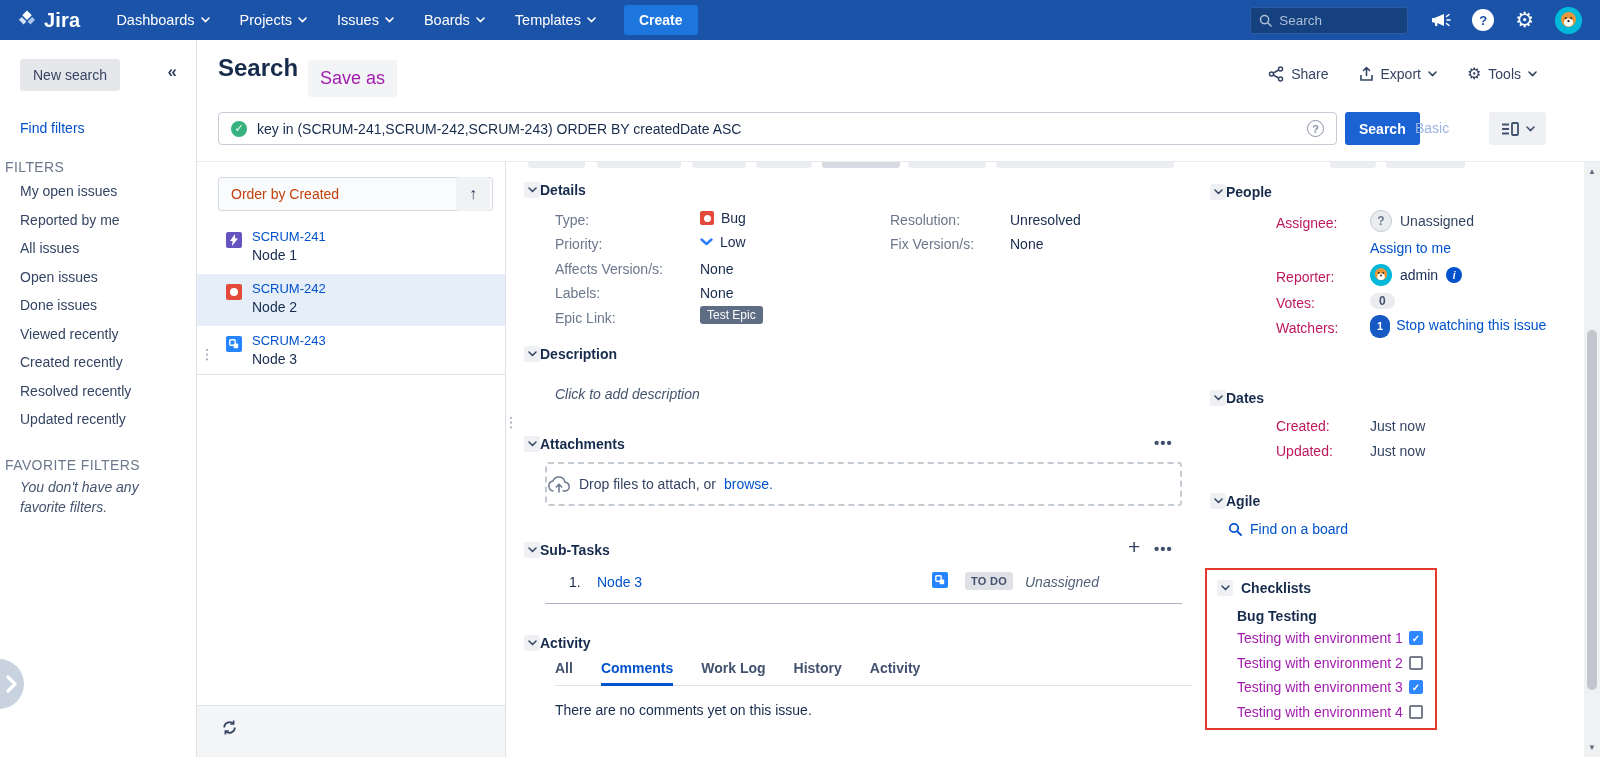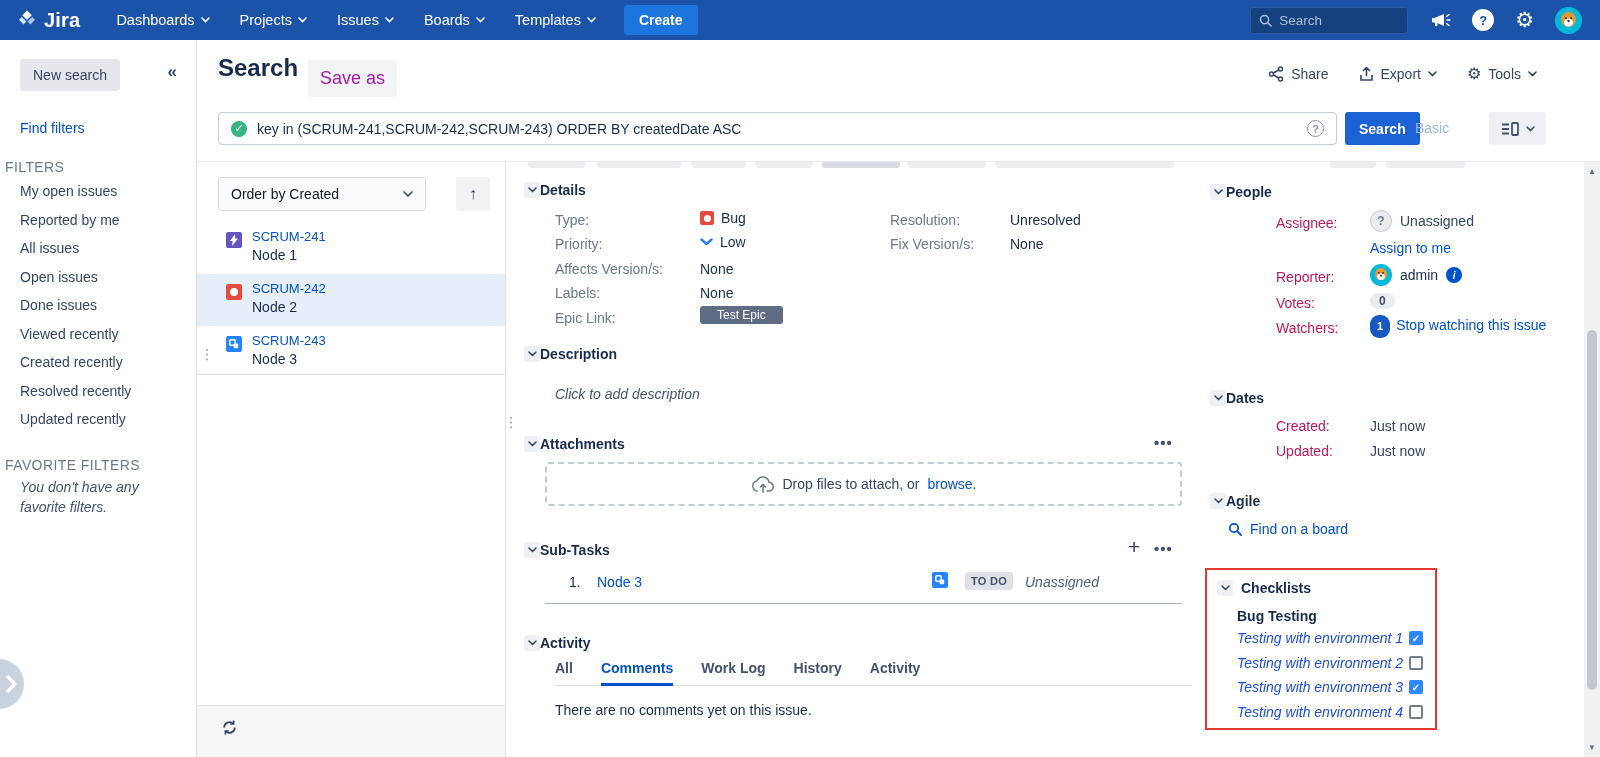--- a/index.html
+++ b/index.html
@@ -42,21 +42,21 @@
   .jql-field { position:absolute; left:21px; top:72px; width:1119px; height:33px; border:1px solid #c7cdd6; border-radius:4px; background:#fff; display:flex; align-items:center; padding:0 12px; gap:10px; }
   .jql-valid { width:16px; height:16px; border-radius:50%; background:#36b37e; color:#fff; font-size:11px; display:flex; align-items:center; justify-content:center; flex:none; }
   .jql-text { color:#172b4d; font-size:14px; white-space:nowrap; overflow:hidden; flex:1; }
   .jql-help { width:17px; height:17px; border-radius:50%; border:1.5px solid #8993a4; color:#8993a4; font-size:11px; font-weight:700; display:flex; align-items:center; justify-content:center; flex:none; cursor:pointer; }
   .search-btn { position:absolute; left:1148px; top:72px; height:33px; background:#1b62d4; color:#fff; font-weight:700; font-size:14px; border:none; border-radius:3px; padding:0 14px; cursor:pointer; }
   .basic-link { position:absolute; left:1218px; top:80px; color:#9cb4e4; cursor:pointer; }
   .layout-btn { position:absolute; left:1292px; top:72px; width:57px; height:33px; background:#eef0f3; border:none; border-radius:3px; display:flex; align-items:center; justify-content:center; gap:7px; cursor:pointer; }
 
   
   .list-panel { position:absolute; left:197px; top:162px; width:309px; bottom:0; background:#fff; border-right:1px solid #dfe1e6; z-index:3; }
-  .order-select { position:absolute; left:21px; top:15px; width:208px; height:34px; background:#fafbfc; border:1px solid #d6dae0; border-radius:3px; display:flex; align-items:center; padding:0 12px; color:#0f172a; cursor:pointer; }
+  .order-select { position:absolute; left:21px; top:15px; width:275px; height:34px; background:#fafbfc; border:1px solid #d6dae0; border-radius:3px; display:flex; align-items:center; padding:0 12px; color:#c2410c; cursor:pointer; }
   .order-select .lbl { flex:1; }
   .sort-btn { position:absolute; left:259px; top:15px; width:34px; height:34px; background:#f1f2f4; border:none; border-radius:3px; color:#344563; font-size:16px; cursor:pointer; }
   .issue-rows { position:absolute; left:0; top:60px; right:0; }
   .issue-row { height:52px; padding:7px 0 0 29px; display:flex; gap:10px; cursor:pointer; }
   .issue-row.selected { background:#e6eefa; }
   .type-badge { width:16px; height:16px; border-radius:2px; flex:none; margin-top:3px; display:flex; align-items:center; justify-content:center; }
   .issue-key { display:block; color:#0052cc; font-size:13px; margin-bottom:3px; }
   .issue-summary { display:block; color:#172b4d; font-size:14px; }
   .list-divider { position:absolute; left:0; right:0; top:212px; height:1px; background:#dfe1e6; }
   .list-footer { position:absolute; left:0; right:0; bottom:0; top:543px; background:#f4f5f7; border-top:1px solid #e3e5e9; }
@@ -65,25 +65,25 @@
 
   
   .detail-panel { position:absolute; left:506px; top:162px; width:1078px; bottom:0; background:#fff; overflow:hidden; }
   .sliver { position:absolute; top:0; height:6px; background:#ebedf0; border-radius:0 0 3px 3px; }
   .sliver.dark { background:#d8dbe1; }
   .sec-head { position:absolute; display:flex; align-items:center; gap:0; }
   .chev-box { width:16px; height:16px; border-radius:3px; background:#eef0f3; display:flex; align-items:center; justify-content:center; cursor:pointer; }
   .sec-title { font-weight:700; color:#172b4d; }
   .flabel { position:absolute; color:#6b778c; }
   .fvalue { position:absolute; color:#172b4d; display:flex; align-items:center; gap:7px; }
-  .epic-badge { background:#5e6c84; color:#fff; font-size:12px; padding:2px 17px; border-radius:3px; cursor:pointer; }
+  .epic-badge { background:#5e6c84; color:#fff; font-size:12px; padding:2px 7px; border-radius:3px; cursor:pointer; }
   .desc-placeholder { position:absolute; left:49px; top:224px; font-style:italic; color:#44546f; cursor:text; }
   .ellipsis-btn { position:absolute; color:#42526e; font-weight:700; font-size:15px; letter-spacing:1px; cursor:pointer; }
   .plus-btn { position:absolute; color:#344563; font-size:21px; font-weight:400; cursor:pointer; line-height:1; }
-  .dropzone { position:absolute; left:39px; top:300px; width:637px; height:44px; border:2px dashed #c4cad2; border-radius:3px; display:flex; align-items:center; justify-content:center; gap:8px; color:#344563; }
+  .dropzone { position:absolute; left:39px; top:300px; width:637px; height:44px; border:2px dashed #c4cad2; border-radius:3px; display:flex; align-items:center; gap:8px; color:#344563; }
   .browse-link { color:#0052cc; cursor:pointer; }
   .st-index { position:absolute; left:63px; top:412px; color:#172b4d; }
   .st-link { position:absolute; left:91px; top:412px; color:#0052cc; cursor:pointer; }
   .st-type { position:absolute; left:426px; top:410px; }
   .todo-badge { position:absolute; left:459px; top:410px; background:#dfe1e6; color:#42526e; font-size:11px; font-weight:700; padding:3px 6px; border-radius:3px; letter-spacing:.3px; }
   .st-assignee { position:absolute; left:519px; top:412px; font-style:italic; color:#505f79; }
   .st-divider { position:absolute; left:39px; top:441px; width:637px; height:1px; background:#aab3bf; }
   .activity-tabs { position:absolute; left:49px; top:498px; width:637px; display:flex; gap:28px; border-bottom:1px solid #dfe1e6; padding-bottom:9px; }
   .tab { font-weight:700; color:#42526e; cursor:pointer; position:relative; }
   .tab.active { color:#0052cc; }
@@ -99,21 +99,21 @@
   .pill-gray { background:#ebecf0; color:#42526e; font-size:12px; font-weight:700; border-radius:9px; padding:1px 9px; }
   .pill-blue { background:#1759c2; color:#fff; font-size:11px; font-weight:700; border-radius:9px; padding:1px 7px; display:inline-block; margin-right:6px; }
   .watch-wrap { position:absolute; left:864px; top:153px; width:180px; line-height:21px; }
   .info-dot { width:16px; height:16px; border-radius:50%; background:#0052cc; color:#fff; font-size:10px; font-weight:700; font-style:italic; display:flex; align-items:center; justify-content:center; cursor:pointer; }
 
   .checklists-box { position:absolute; left:699px; top:406px; width:232px; height:162px; border:2px solid #e23b2e; background:#fff; }
   .cl-head { position:absolute; left:10px; top:10px; display:flex; align-items:center; gap:8px; }
   .cl-title { font-weight:700; color:#172b4d; }
   .cl-listname { position:absolute; left:30px; top:38px; font-weight:700; color:#172b4d; }
   .cl-item { position:absolute; left:30px; display:flex; align-items:center; }
-  .cl-label { width:172px; color:#1d4ed8;font-style:italic; }
+  .cl-label { width:172px; color:#a21caf; }
   .checkbox { width:14px; height:14px; border:2px solid #757d8a; border-radius:2px; background:#fff; display:flex; align-items:center; justify-content:center; font-size:10px; color:#fff; cursor:pointer; flex:none; }
   .checkbox.checked { background:#2f87ff; border-color:#2f87ff; }
   .checkbox.checked::after { content:"\2713"; font-weight:700; }
 
   
   .scrollbar { position:absolute; right:0; top:162px; width:16px; bottom:0; background:#f0f1f3; z-index:20; }
   .sb-arrow { position:absolute; left:0; width:16px; text-align:center; font-size:8px; color:#5e6c84; cursor:pointer; }
   .sb-thumb { position:absolute; left:3px; width:10px; top:168px; height:360px; background:#c2c7cd; border-radius:5px; cursor:grab; }
 
   svg { display:block; }

